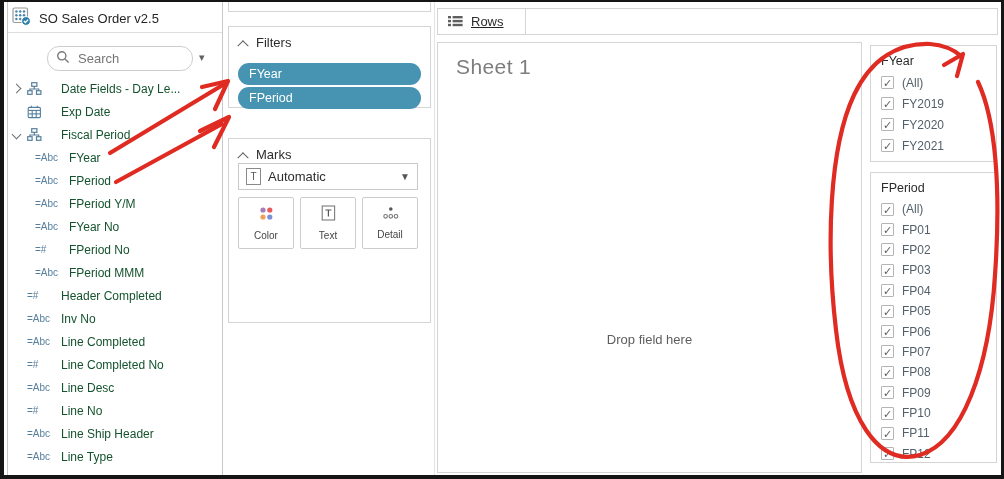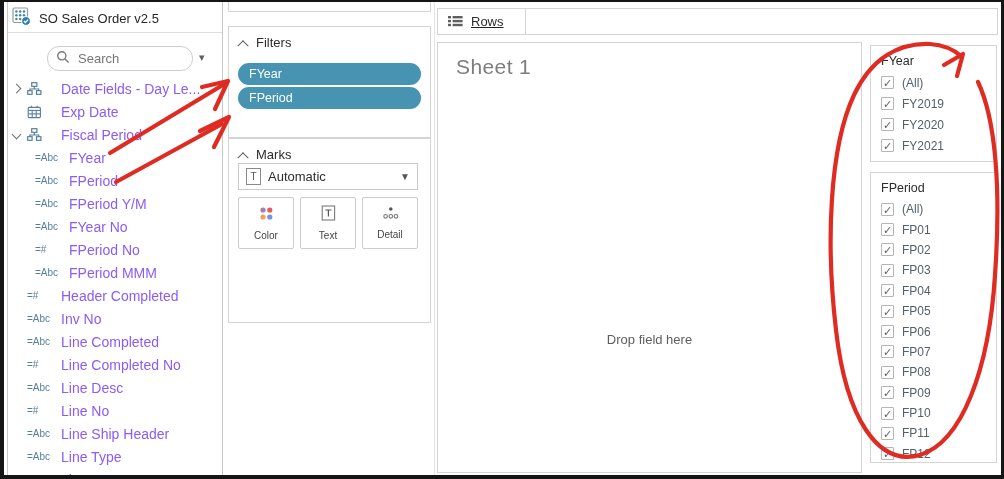--- a/index.html
+++ b/index.html
@@ -20,26 +20,26 @@
   .search-caret{position:absolute;left:199px;top:51px;font-size:11px;color:#616161;}
   .field-list{position:absolute;left:4px;top:77px;width:216px;z-index:1;}
   .fieldrow{height:23px;display:flex;align-items:center;padding-left:9px;}
   .tree-chev{flex:0 0 14px;display:flex;align-items:center;}
   .chev{width:6px;height:6px;border-left:1.5px solid #6f6f6f;border-top:1.5px solid #6f6f6f;display:inline-block;}
   .chev.right{transform:rotate(135deg);}
   .chev.down{transform:rotate(225deg);}
   .chev.up{width:7px;height:7px;transform:rotate(45deg) translate(2px,2px);border-color:#606060;}
   .ficon{flex:0 0 30px;display:flex;align-items:center;font-size:10px;color:var(--fblue);letter-spacing:0;}
   .fieldrow.child .ficon{margin-left:8px;}
-  .flabel{font-size:14px;color:#8b5cf6;padding-left:4px;white-space:nowrap;}
+  .flabel{font-size:12px;color:#14532d;padding-left:4px;white-space:nowrap;}
 
   
   .card{position:absolute;background:#fff;border:1px solid #d4d4d4;box-sizing:border-box;}
   .pages-partial{left:228px;top:-8px;width:203px;height:20px;}
-  .filters-card{left:228px;top:26px;width:203px;height:112px;}
+  .filters-card{left:228px;top:26px;width:203px;height:82px;}
   .marks-card{left:228px;top:138px;width:203px;height:185px;}
   .card-head{position:absolute;left:10px;top:8px;display:flex;align-items:center;gap:9px;font-size:13px;color:#2d2d2d;}
   .pillbox{position:absolute;left:9px;top:36px;right:9px;display:flex;flex-direction:column;gap:2px;}
   .pill{height:22px;border-radius:11px;background:var(--pill);color:#fff;font-size:12.5px;line-height:22px;padding-left:11px;}
   .mark-type{position:absolute;left:9px;top:24px;width:180px;height:27px;border:1px solid #c9c9c9;box-sizing:border-box;
              display:flex;align-items:center;gap:7px;padding:0 7px;background:#fff;}
   .tbox{width:13px;height:15px;border:1px solid #8a8a8a;font-size:10px;color:#555;display:flex;align-items:center;justify-content:center;flex:0 0 13px;}
   .mt-label{font-size:13px;color:#2d2d2d;flex:1;}
   .mt-caret{font-size:10px;color:#555;}
   .mark-grid{position:absolute;left:9px;top:58px;display:grid;grid-template-columns:repeat(3,56px);grid-auto-rows:52px;gap:9px 6px;}

